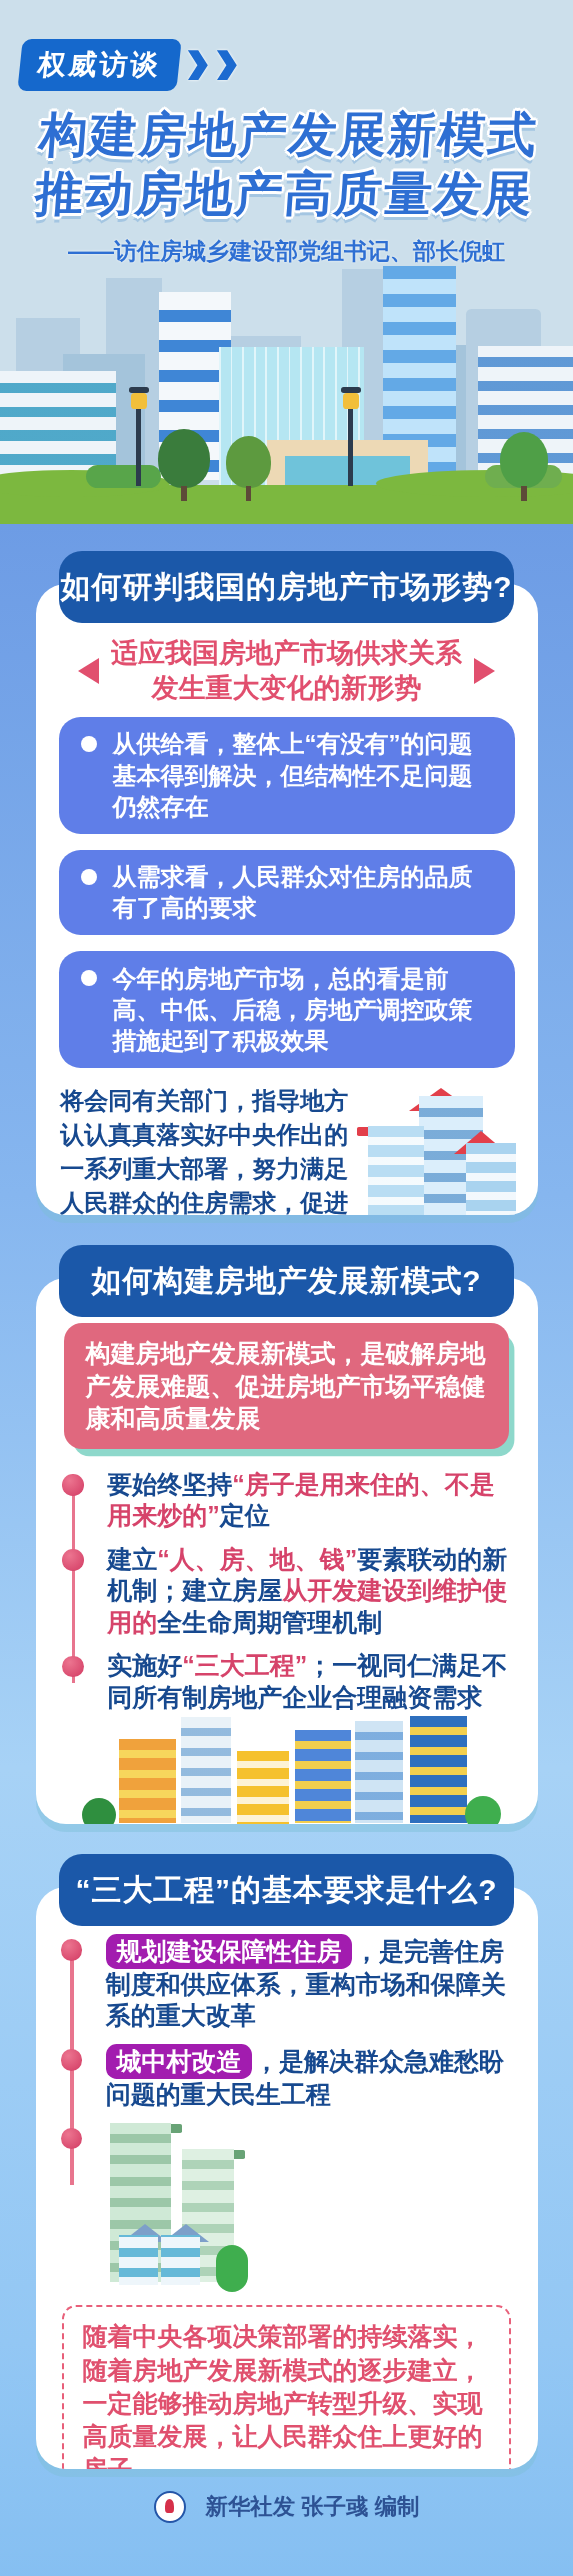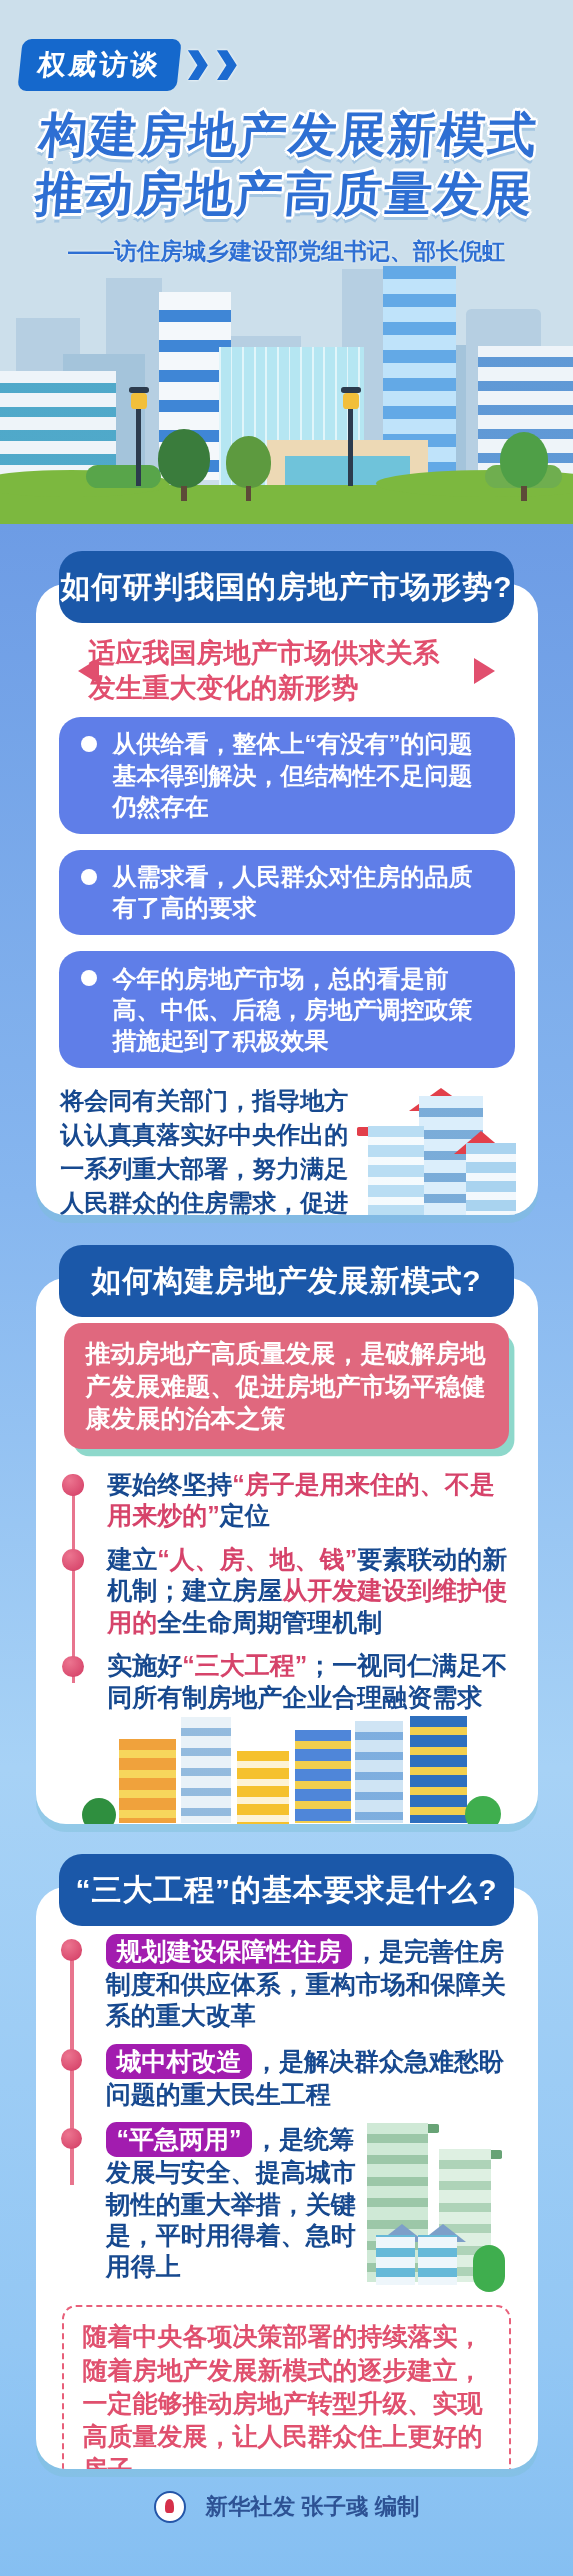--- a/index.html
+++ b/index.html
@@ -39,21 +39,21 @@
   .qtab{width:455px;height:72px;margin:0 auto -39px;background:#1b58a9;border-radius:23px;
         color:#fff;font-size:30px;letter-spacing:0.9px;display:flex;align-items:center;justify-content:center;
         position:relative;z-index:2;white-space:nowrap;}
   .qtab.m{margin-top:30px;}
   .card{width:502px;margin:0 auto;background:#fff;border-radius:30px;position:relative;z-index:1;
         box-sizing:border-box;overflow:hidden;box-shadow:0 8px 0 rgba(125,190,215,.45);}
   .card1{height:631px;padding:52px 23px 14.3px;}
   .card2{height:546px;padding:45px 23px 0;}
   .card3{height:582px;padding:47px 21.5px 14.3px;}
   
-  .callout{position:relative;margin:0 30px 10.7px;color:#e14f6e;text-align:left;font-size:27px;line-height:1.3;}
+  .callout{position:relative;margin:0 30px 10.7px;color:#e14f6e;text-align:center;font-size:27px;line-height:1.3;}
   .tri{position:absolute;top:50%;margin-top:-13.4px;width:0;height:0;border-top:13.4px solid transparent;border-bottom:13.4px solid transparent;}
   .tri-l{left:-10.7px;border-right:21.5px solid #e14f6e;}
   .tri-r{right:-10.7px;border-left:21.5px solid #e14f6e;}
   .point{position:relative;background:#5f7ee8;border-radius:21.5px;color:#fff;font-size:24px;line-height:1.3;
          padding:11.6px 20px 11.6px 54px;margin-bottom:16px;}
   .point::before{content:"";position:absolute;left:22.4px;top:19px;width:16px;height:16px;border-radius:50%;background:#fff;}
   .para-row{display:flex;margin-top:16px;padding:0 1.8px;}
   .para{flex:1;color:#17498f;font-size:24px;line-height:1.42;}
   .iso{width:152px;height:166px;position:relative;flex:none;}
   .ib{position:absolute;bottom:9px;background-clip:content-box;}
@@ -167,21 +167,21 @@
                background-image:repeating-linear-gradient(180deg,rgba(255,255,255,.85) 0 8px,transparent 8px 20px);"></div>
           <div class="roofg" style="left:93px;top:47px;border-left-width:27px;border-right-width:27px;"></div>
           <div class="ib" style="left:99px;width:50px;height:90px;background-color:#a9d3ef;padding:8px 6.3px;
                background-image:repeating-linear-gradient(180deg,rgba(255,255,255,.85) 0 8px,transparent 8px 19px);"></div>
         </div>
       </div>
     </div>
 
     <div class="qtab m">如何构建房地产发展新模式?</div>
     <div class="card card2">
-      <div class="redbox">推动房地产高质量发展，是破解房地产发展难题、促进房地产市场平稳健康发展的治本之策</div>
+      <div class="redbox">构建房地产发展新模式，是破解房地产发展难题、促进房地产市场平稳健康和高质量发展</div>
       <ul class="tl">
         <div class="tl-line"></div>
         <li><span>要始终坚持</span><span class="sr">“房子是用来住的、不是用来炒的”</span><span>定位</span></li>
         <li><span>建立</span><span class="sr">“人、房、地、钱”</span><span>要素联动的新机制；建立房屋</span><span class="sr">从开发建设到维护使用的</span><span>全生命周期管理机制</span></li>
         <li><span>实施好</span><span class="sr">“三大工程”</span><span>；一视同仁满足不同所有制房地产企业合理融资需求</span></li>
       </ul>
       <div class="city2">
         <div class="dot-tree" style="left:0px;width:34px;height:34px;background:#2f8f3f;"></div>
         <div class="c2" style="left:30px;width:57px;height:84px;background-color:#f0a23c;padding:9px 7.2px;
              background-image:repeating-linear-gradient(180deg,#f7d65c 0 8px,transparent 8px 20px);"></div>
@@ -203,23 +203,20 @@
     <div class="card card3">
       <ul class="tl">
         <div class="tl-line" style="bottom:107px;"></div>
         <li>
           <span class="pill">规划建设保障性住房</span><span>，是完善住房制度和供应体系，重构市场和保障关系的重大改革</span>
         </li>
         <li>
           <span class="pill">城中村改造</span><span>，是解决群众急难愁盼问题的重大民生工程</span>
         </li>
         <li class="b3row">
-          <div class="b3text">
-            <span class="pill">“平急两用”</span><span>，是统筹发展与安全、提高城市韧性的重大举措，关键是，平时用得着、急时用得上</span>
-          </div>
           <div class="gcity">
             <div class="gbar" style="right:72px;bottom:159px;width:68px;"></div>
             <div class="gt" style="right:75px;width:61px;height:159px;background-color:#cfe9d6;padding:10.7px 8px;
                  background-image:repeating-linear-gradient(180deg,#9cc7a8 0 9px,transparent 9px 21.5px);"></div>
             <div class="gbar" style="right:9px;bottom:133px;width:59px;"></div>
             <div class="gt" style="right:12.5px;width:52px;height:133px;background-color:#def0e2;padding:10.7px 7.2px;
                  background-image:repeating-linear-gradient(180deg,#aed3b8 0 9px,transparent 9px 21.5px);"></div>
             <div class="groof" style="right:86px;bottom:50px;"></div>
             <div class="ghouse" style="right:90px;background-image:repeating-linear-gradient(180deg,#66b9d8 0 9px,transparent 9px 20px);"></div>
             <div class="groof" style="right:45px;bottom:50px;"></div>

